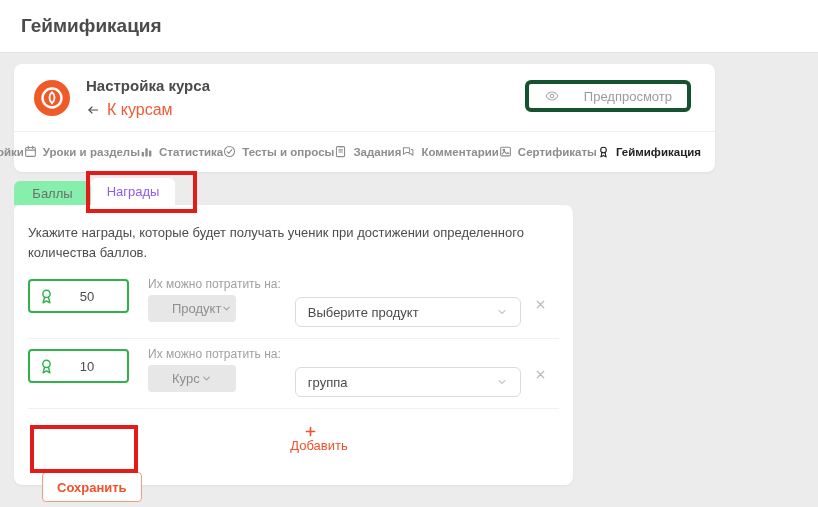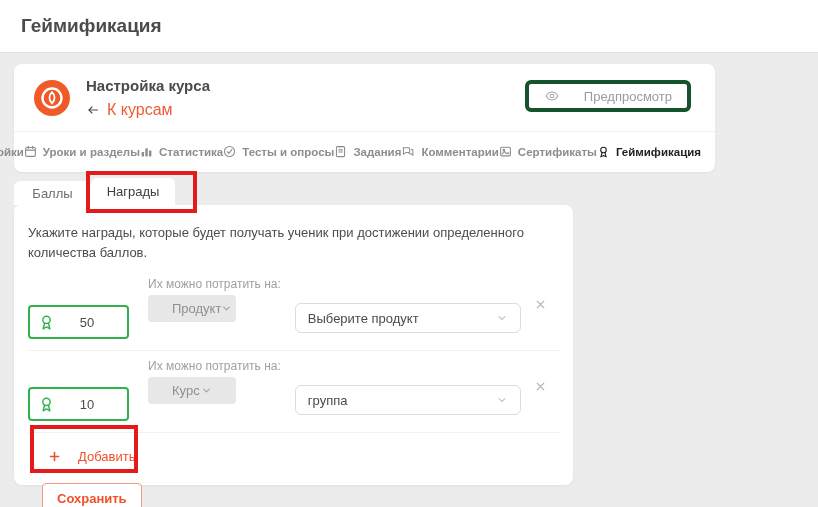--- a/index.html
+++ b/index.html
@@ -46,48 +46,48 @@
   }
   .nav-item{display:flex;align-items:center;gap:6px;font-size:11.5px;font-weight:bold;
     color:#8d8d8d;white-space:nowrap;cursor:pointer;}
   .nav-item .ico{color:#8d8d8d;}
   .nav-item.active{color:#1f1f1f;}
   .nav-item.active .ico{color:#1f1f1f;}
 
   
   .tab{position:absolute;display:flex;align-items:center;justify-content:center;
     border-radius:6px 6px 0 0;font-size:13px;cursor:pointer;box-sizing:border-box;}
-  .tab-points{left:14px;top:181px;width:77px;height:24px;background:#ffffff;color:#6e6e6e;}
-  .tab-rewards{left:91px;top:178px;width:84px;height:27px;background:#ffffff;color:#404040;}
+  .tab-points{left:14px;top:181px;width:77px;height:24px;background:#86efac;color:#6e6e6e;}
+  .tab-rewards{left:91px;top:178px;width:84px;height:27px;background:#ffffff;color:#8b5cf6;}
 
   
   .content-card{
     position:absolute;left:14px;top:205px;width:559px;height:280px;background:#fff;
     border-radius:6px 8px 8px 8px;box-shadow:0 1px 3px rgba(0,0,0,.05);box-sizing:border-box;
   }
   .desc{padding:18px 12px 6px 14px;font-size:13px;line-height:20px;color:#4c4c4c;width:535px;box-sizing:content-box;}
 
   .reward-row{margin:0 14px;padding:8px 0 11px;border-bottom:1px solid #f1f1f1;
     display:flex;align-items:flex-start;}
   .points-box{width:101px;height:34px;border:2px solid #2fb24a;border-radius:4px;
-    display:flex;align-items:center;padding:0 8px;box-sizing:border-box;margin-top:28px;background:#fff;}
+    display:flex;align-items:center;padding:0 8px;box-sizing:border-box;margin-top:2px;background:#fff;}
   .points-box .ico{color:#2fb24a;}
   .points-value{flex:1;text-align:center;font-size:13px;color:#4c4c4c;}
   .field-group{margin-left:19px;}
   .field-label{font-size:12px;color:#a0a0a0;margin-bottom:4px;}
   .select-gray{width:88px;height:27px;background:#e7e7e7;border-radius:4px;display:flex;
     align-items:center;padding:0 24px;font-size:13px;color:#8f8f8f;box-sizing:border-box;cursor:pointer;}
   .select-gray .chev{margin-left:auto;color:#a0a0a0;}
-  .select-white{margin-left:14px;margin-top:26px;width:226px;height:30px;border:1px solid #dcdcdc;
+  .select-white{margin-left:14px;margin-top:20px;width:226px;height:30px;border:1px solid #dcdcdc;
     border-radius:6px;display:flex;align-items:center;padding:0 12px;font-size:13px;color:#4a4a4a;
     box-sizing:border-box;background:#fff;cursor:pointer;}
   .select-white .chev{margin-left:auto;color:#c8c8c8;}
   .remove-x{margin-left:13px;margin-top:21px;color:#b9b9b9;cursor:pointer;}
 
-  .add-row{display:flex;align-items:center;margin:16px 0 0 34px;color:#f0512b;cursor:pointer;}
+  .add-row{display:flex;align-items:center;margin:16px 0 0 34px;color:#f0512b;cursor:pointer;flex-direction:column;}
   .add-label{margin-left:17px;font-size:13px;}
   .save-btn{margin:19px 2px 0 28px;height:30px;padding:0 14px;border:1px solid #f49a7d;
     border-radius:4px;background:#fff;color:#f0512b;font-size:13px;font-weight:bold;cursor:pointer;}
 
   
   .annot{position:absolute;border:4px solid #e31b1b;box-sizing:border-box;z-index:50;pointer-events:none;}
   .annot-tabs{left:86px;top:171px;width:111px;height:42px;}
   .annot-save{left:30px;top:425px;width:108px;height:48px;}
 </style>
 </head>

